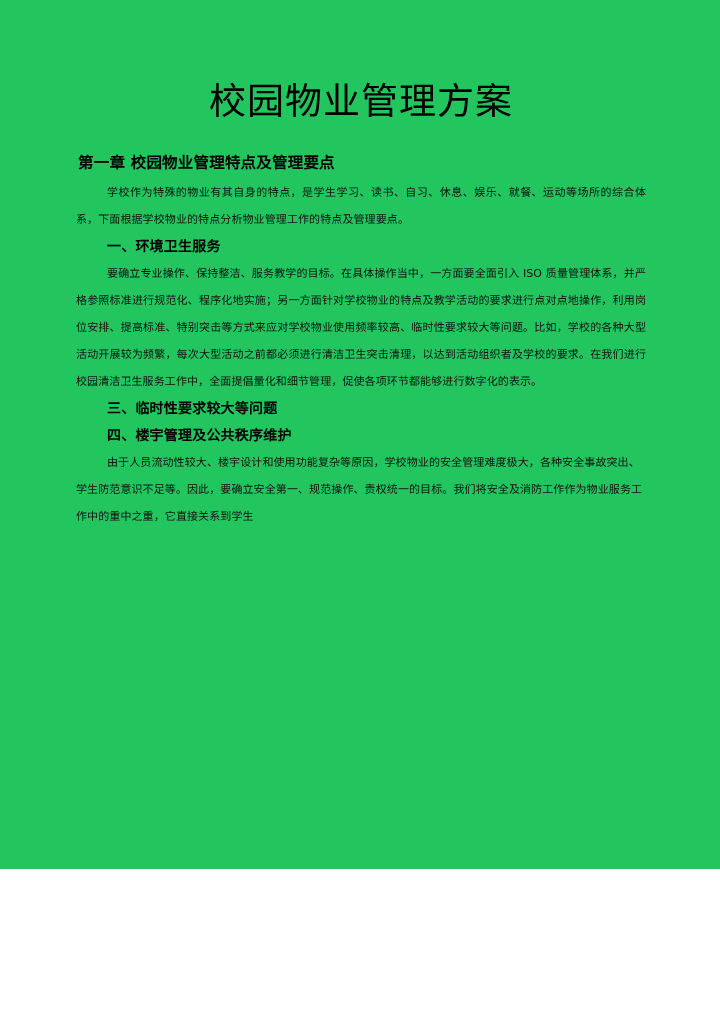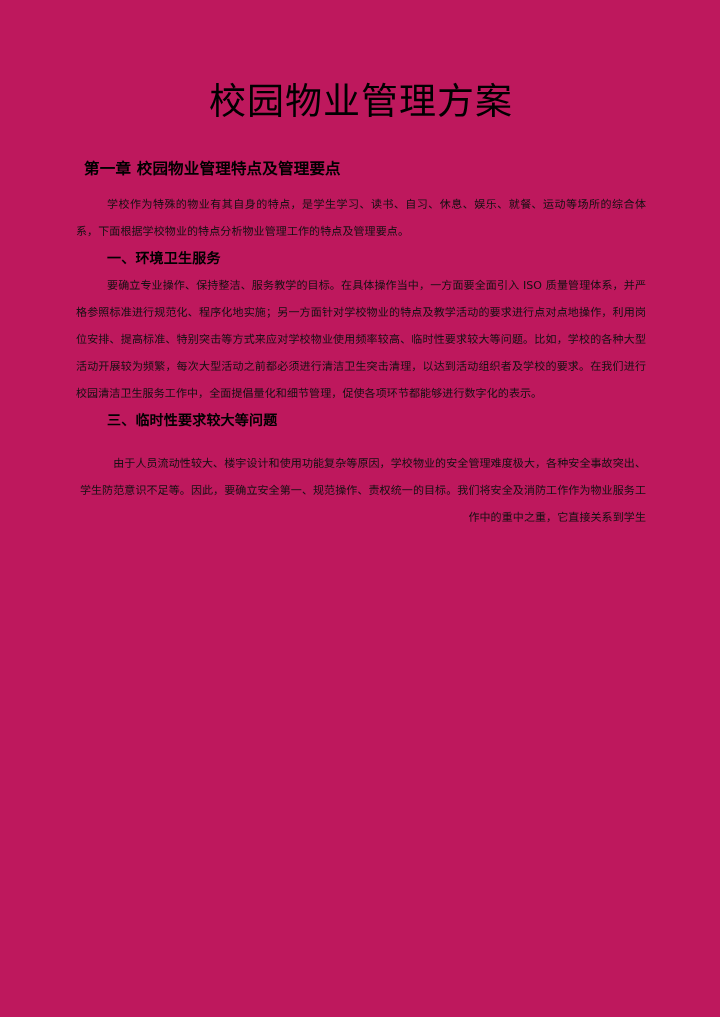--- a/index.html
+++ b/index.html
@@ -8,23 +8,23 @@
     padding: 0;
     background: #ffffff;
   }
   body {
     font-family: "DejaVu Sans", "Liberation Sans", sans-serif;
     color: #0a0a0a;
   }
   .page {
     position: relative;
     width: 720px;
-    height: 1017px;
+    height: 869px;
     margin: 0;
-    background: #be185d;
+    background: #22c55e;
     overflow: hidden;
     box-sizing: border-box;
   }
   .content {
     position: absolute;
     left: 76px;
     top: 0;
     width: 570px;
   }
   .doc-title {
@@ -36,21 +36,21 @@
     margin: 0;
     padding-top: 82px;
     padding-bottom: 0;
     color: #000000;
     white-space: nowrap;
   }
   .chapter-heading {
     font-size: 15.5px;
     font-weight: bold;
     line-height: 27px;
-    margin: 8px;
+    margin: 2px;
     padding-top: 25px;
     letter-spacing: 0.2px;
     color: #000000;
   }
   .section-heading {
     font-size: 14px;
     font-weight: bold;
     line-height: 27px;
     margin: 0;
     padding-left: 31px;
@@ -61,38 +61,38 @@
     font-size: 11px;
     line-height: 27px;
     margin: 0;
     text-indent: 31px;
     text-align: justify;
     text-justify: inter-ideograph;
     letter-spacing: 0.1px;
     color: #111111;
   }
   .body-para:last-child {
-    text-align: right;
-    margin-top: 16px;
+    text-align: left;
   }
 </style>
 </head>
 <body>
 
 <div class="page">
   <div class="content">
 
     <h1 class="doc-title">校园物业管理方案</h1>
 
     <h2 class="chapter-heading">第一章  校园物业管理特点及管理要点</h2>
 
     <p class="body-para">学校作为特殊的物业有其自身的特点，是学生学习、读书、自习、休息、娱乐、就餐、运动等场所的综合体系，下面根据学校物业的特点分析物业管理工作的特点及管理要点。</p>
 
     <h3 class="section-heading">一、环境卫生服务</h3>
     <p class="body-para">要确立专业操作、保持整洁、服务教学的目标。在具体操作当中，一方面要全面引入 ISO 质量管理体系，并严格参照标准进行规范化、程序化地实施；另一方面针对学校物业的特点及教学活动的要求进行点对点地操作，利用岗位安排、提高标准、特别突击等方式来应对学校物业使用频率较高、临时性要求较大等问题。比如，学校的各种大型活动开展较为频繁，每次大型活动之前都必须进行清洁卫生突击清理，以达到活动组织者及学校的要求。在我们进行校园清洁卫生服务工作中，全面提倡量化和细节管理，促使各项环节都能够进行数字化的表示。</p>
 
 
     <h3 class="section-heading">三、临时性要求较大等问题</h3>
 
+    <h3 class="section-heading">四、楼宇管理及公共秩序维护</h3>
     <p class="body-para">由于人员流动性较大、楼宇设计和使用功能复杂等原因，学校物业的安全管理难度极大，各种安全事故突出、学生防范意识不足等。因此，要确立安全第一、规范操作、责权统一的目标。我们将安全及消防工作作为物业服务工作中的重中之重，它直接关系到学生</p>
 
   </div>
 </div>
 
 </body></html>

